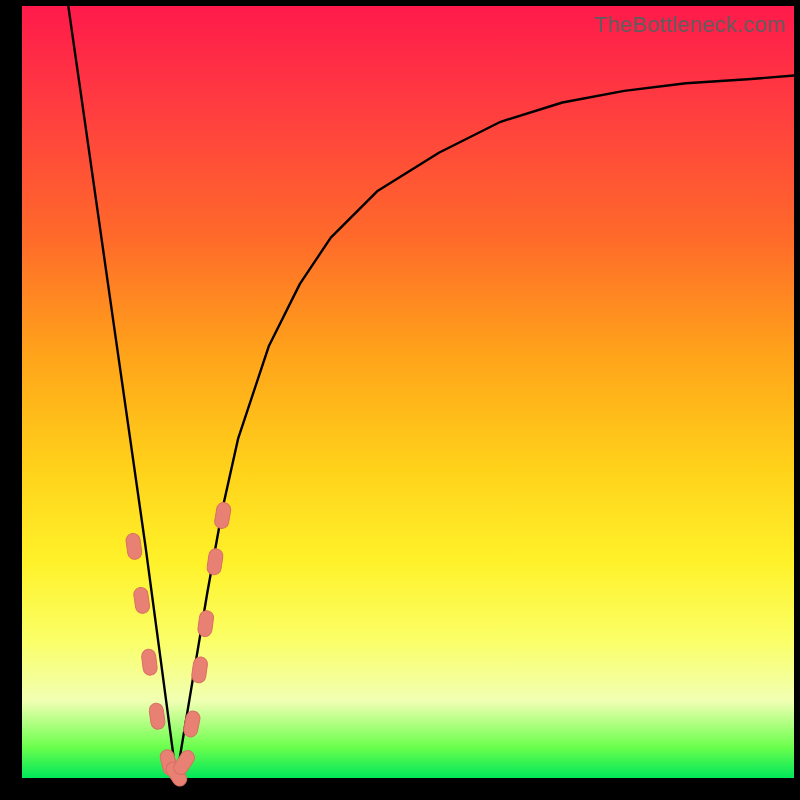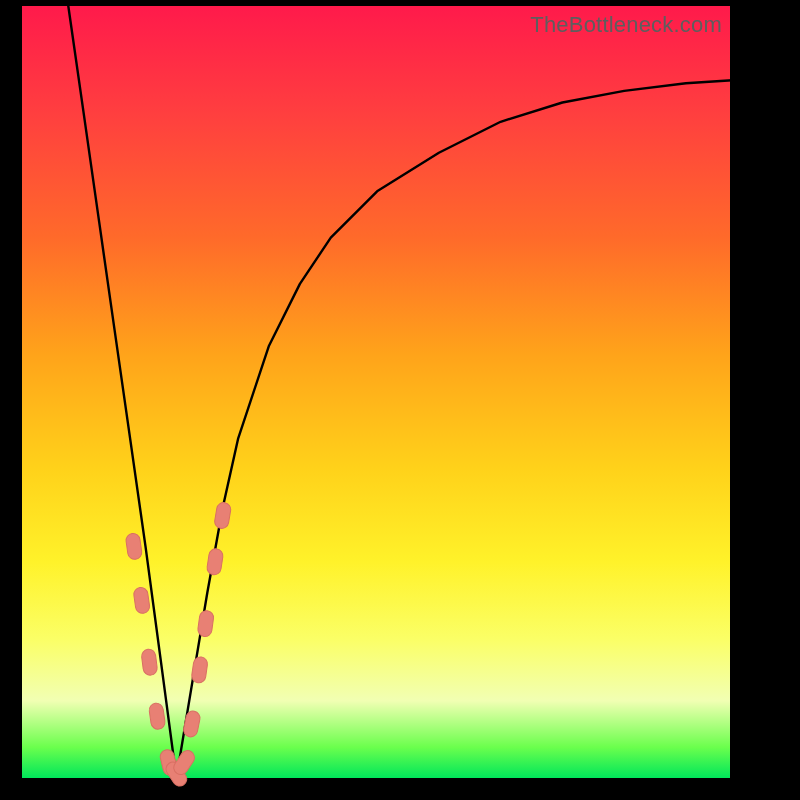--- a/index.html
+++ b/index.html
@@ -13,21 +13,21 @@
   }
   .frame {
     position: absolute;
     inset: 0;
     background: #000;
   }
   .plot {
     position: absolute;
     left: 22px;
     top: 6px;
-    width: 708px;
+    width: 772px;
     height: 772px;
     
     background: linear-gradient(
       to bottom,
       #ff1a4b 0%,
       #ff3f3f 14%,
       #ff6a2a 30%,
       #ffa31a 45%,
       #ffd21a 60%,
       #fff22a 72%,

